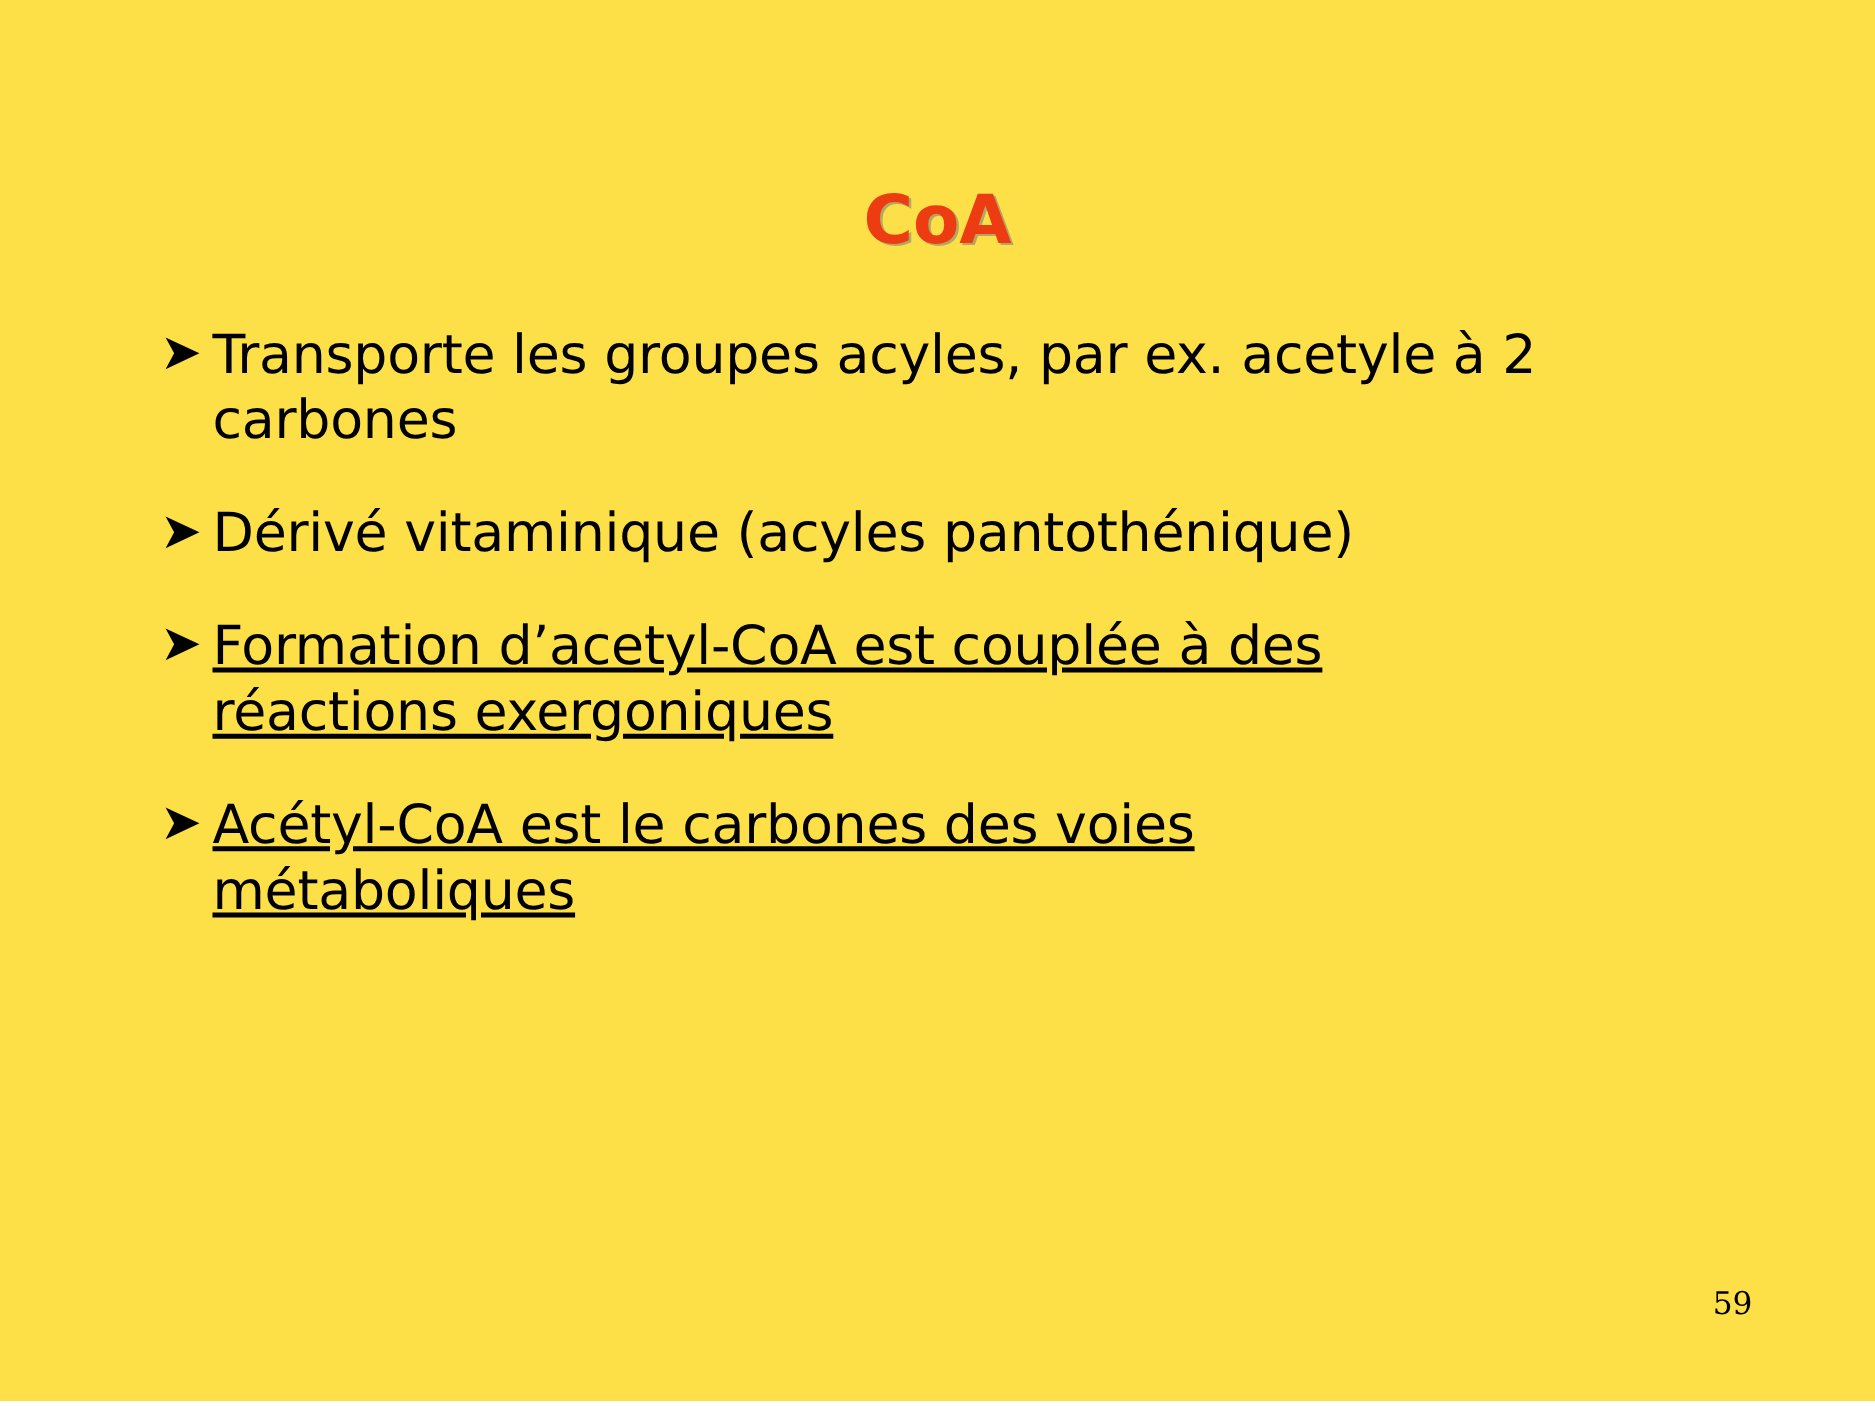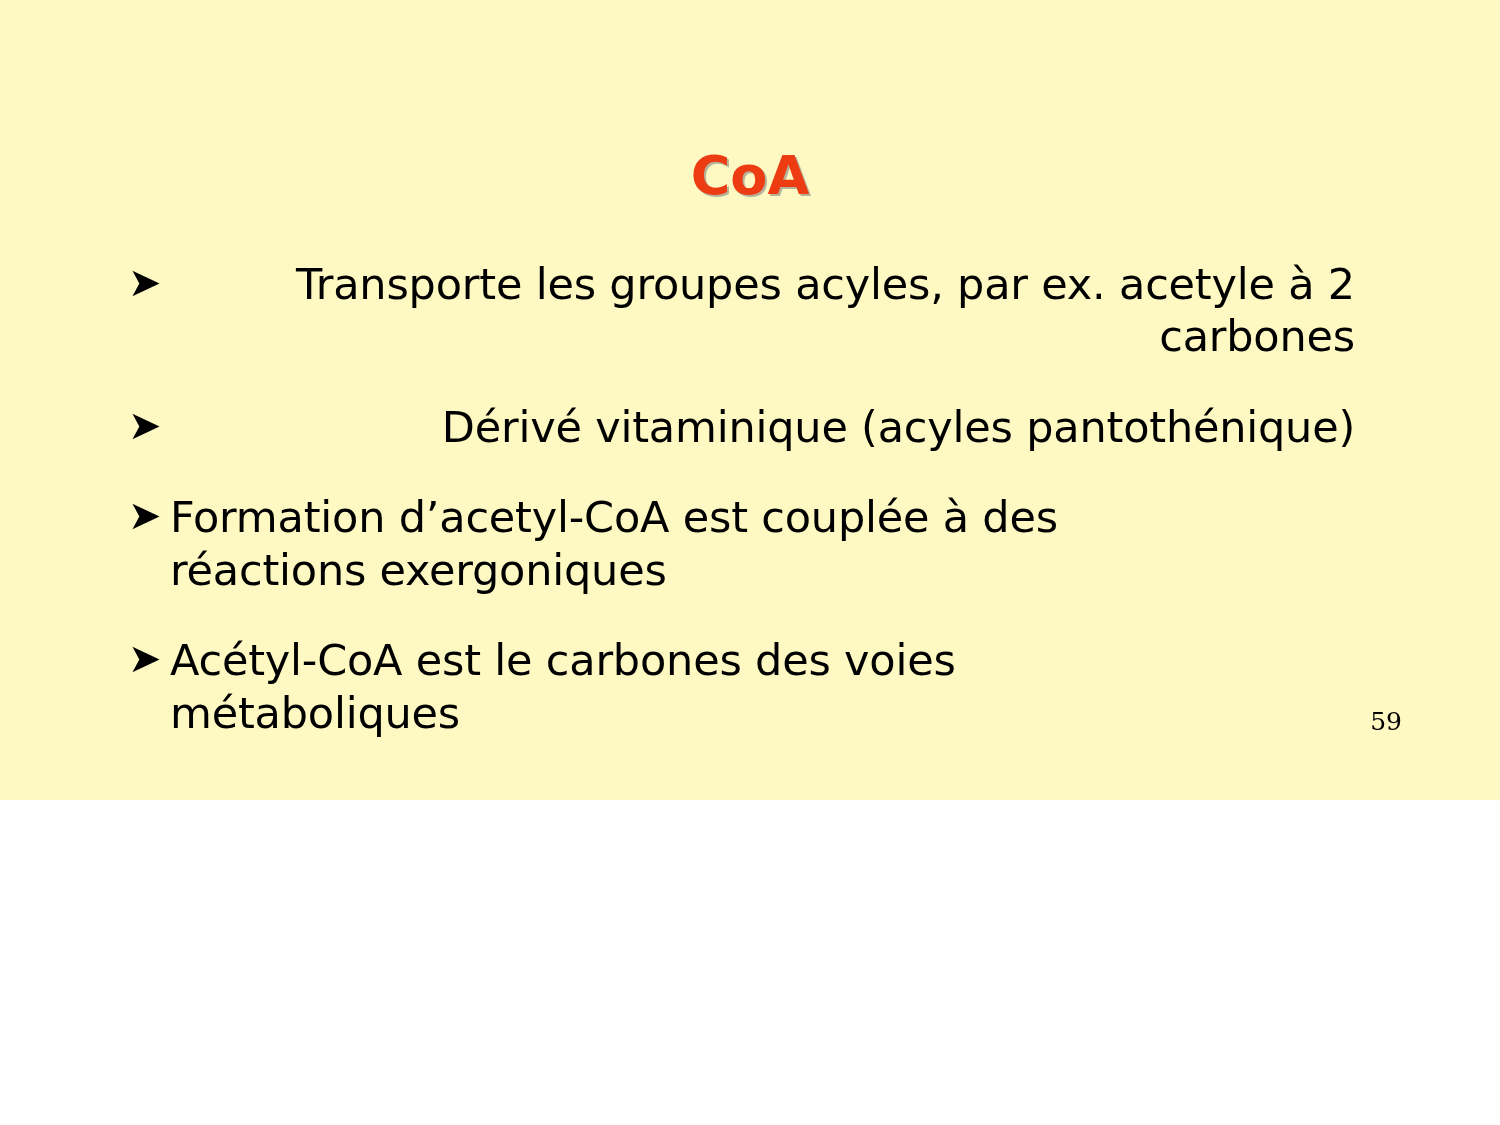--- a/index.html
+++ b/index.html
@@ -6,22 +6,22 @@
     margin: 0;
     padding: 0;
     background: #ffffff;
   }
   body {
     font-family: "DejaVu Sans", sans-serif;
   }
   .slide {
     position: relative;
     width: 1500px;
-    height: 800px;
-    background: #fef9c3;
+    height: 1121px;
+    background: #fde047;
     overflow: hidden;
     box-sizing: border-box;
   }
   .slide-title {
     position: absolute;
     top: 148px;
     left: 0;
     width: 1500px;
     text-align: center;
     font-size: 54px;
@@ -52,24 +52,24 @@
   }
   .bullet-text {
     flex: 1 1 auto;
     font-size: 43px;
     line-height: 1.22;
     color: #000000;
     letter-spacing: -0.2px;
   }
   .bullet.wide .bullet-text {
     max-width: 1185px;
-    text-align: right;
   }
   .bullet.narrow .bullet-text {
     max-width: 1080px;
+    text-decoration: underline;
   }
   .page-number {
     position: absolute;
     right: 98px;
     bottom: 64px;
     font-size: 25px;
     color: #000000;
     font-family: "DejaVu Serif", serif;
   }
 </style>

